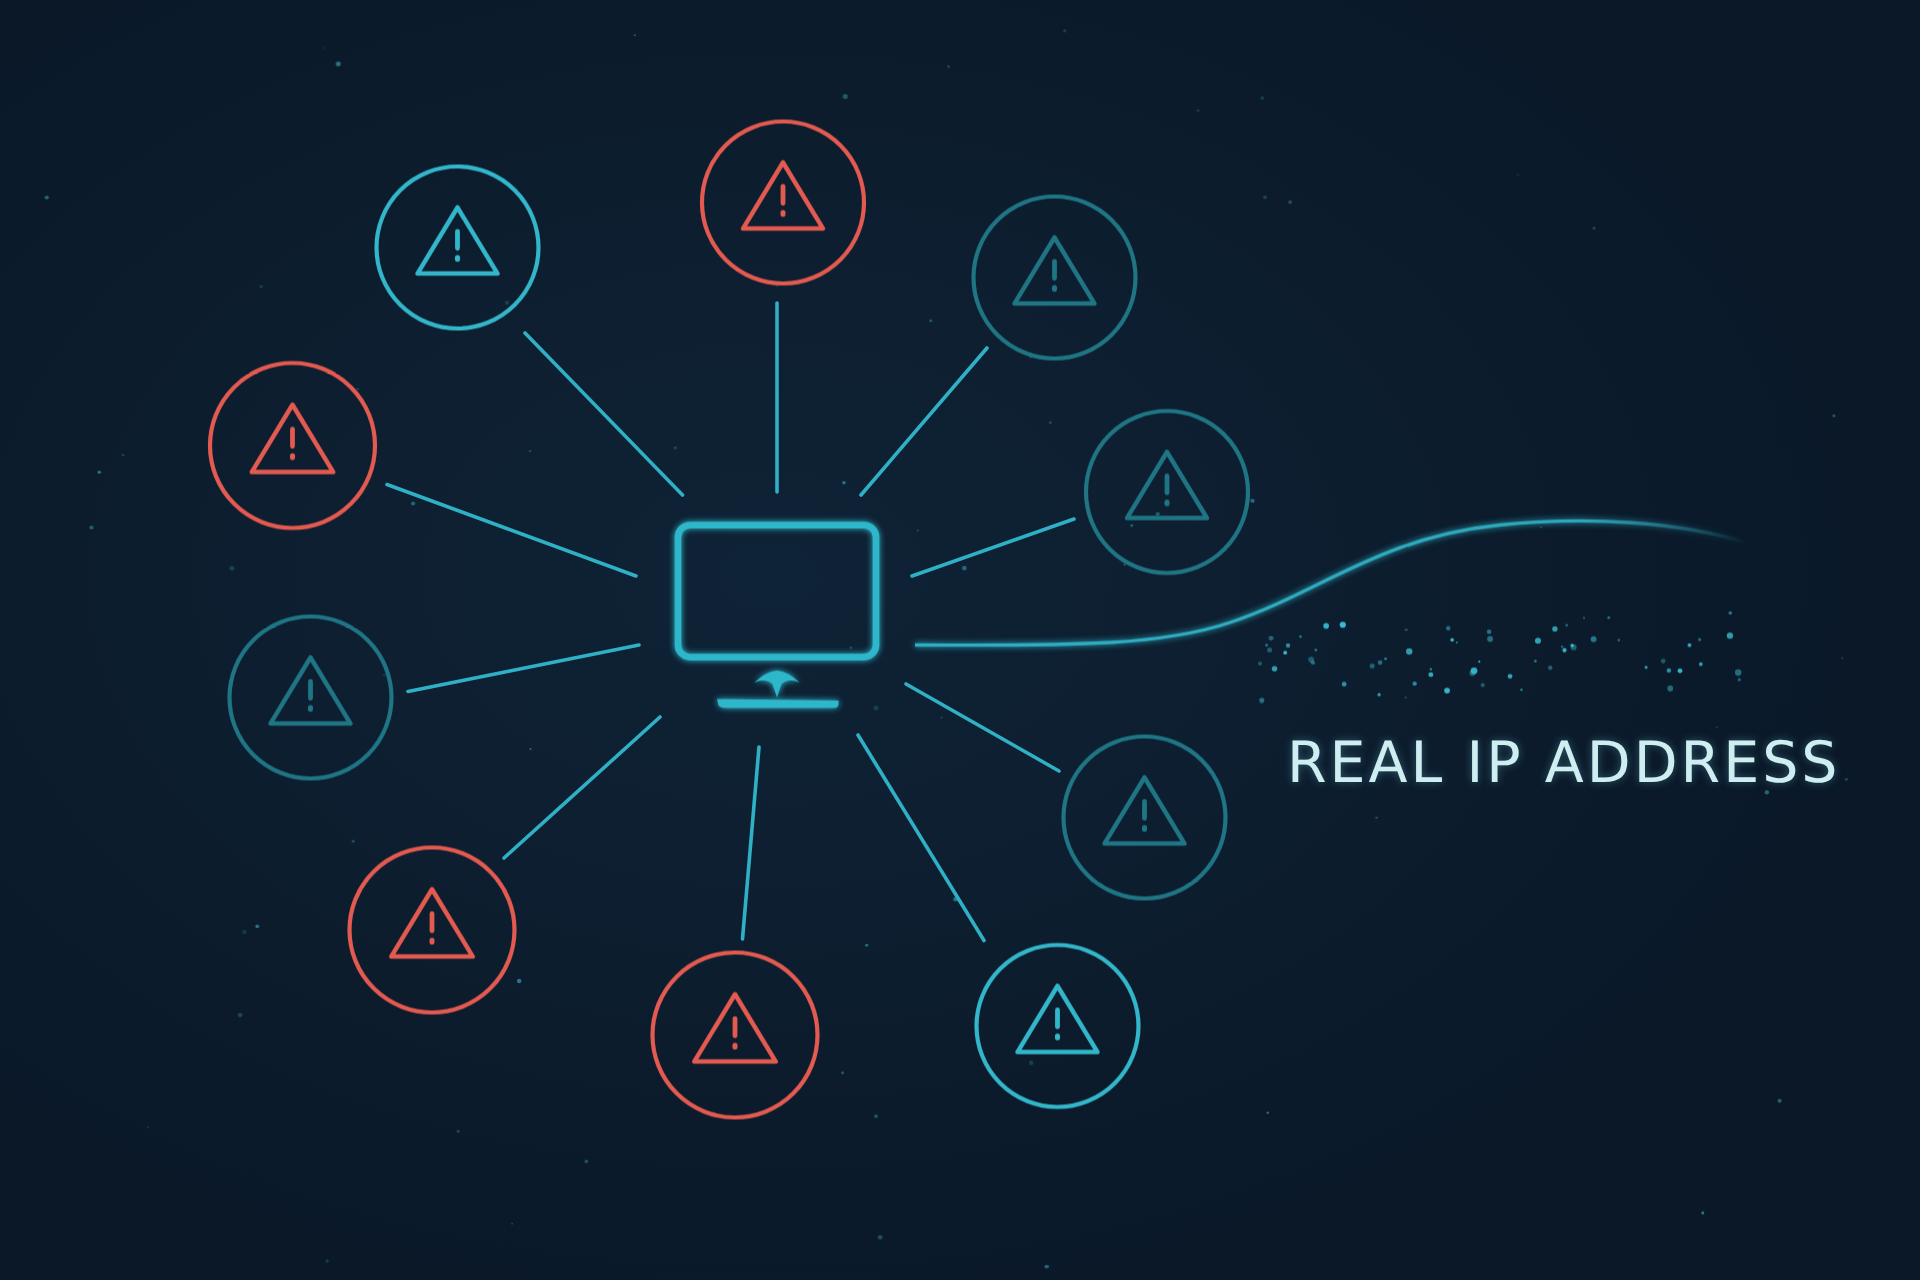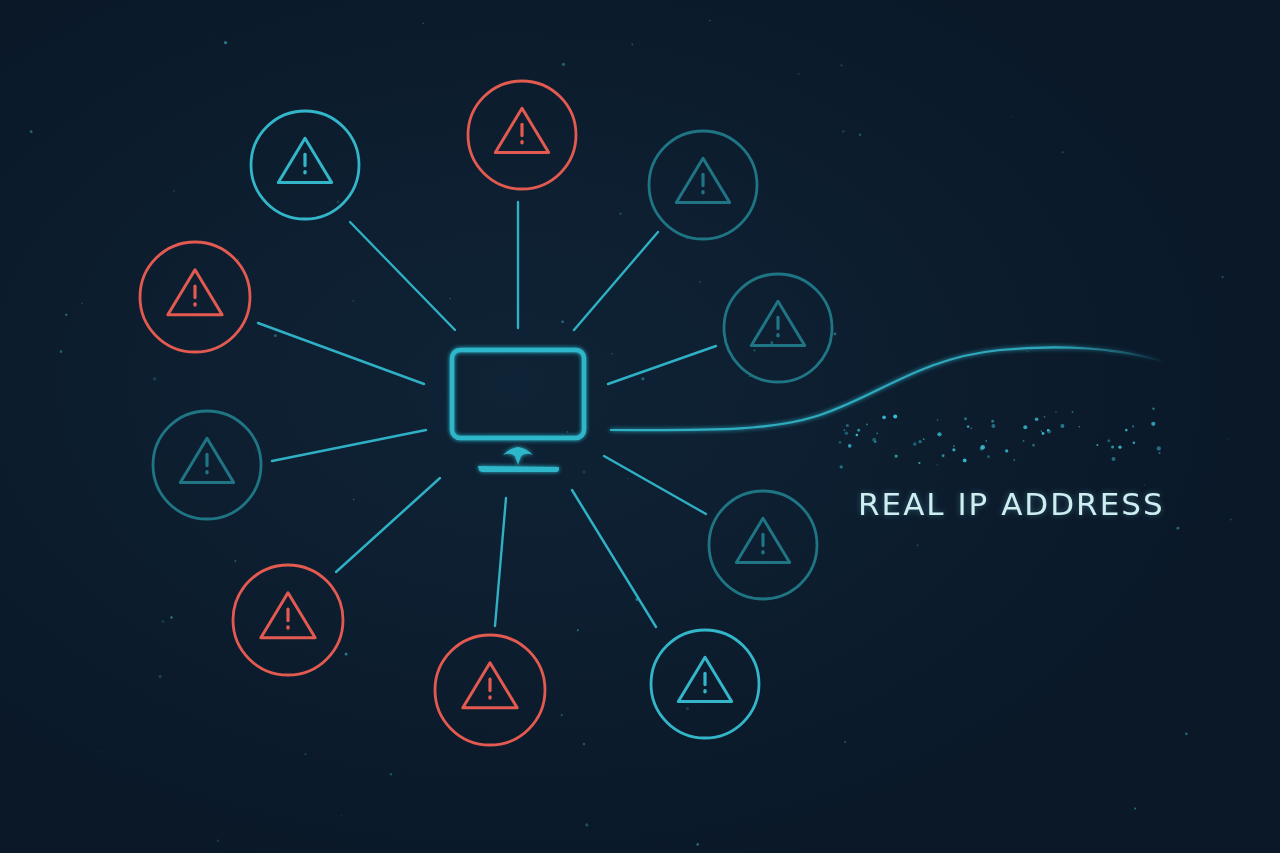--- a/index.html
+++ b/index.html
@@ -6,21 +6,21 @@
     body {
       width:1280px; height:853px; overflow:hidden;
       background:#0b1a2a;
       font-family:"DejaVu Sans", sans-serif;
       position:relative;
     }
     #scene { position:absolute; left:0; top:0; width:1280px; height:853px; }
     .label {
       position:absolute; left:858px; top:486px;
       font-family:"DejaVu Sans", sans-serif;
-      font-size:31px; letter-spacing:2px;
+      font-size:38px; letter-spacing:2px;
       color:#cfeef2;
       text-shadow:0 0 6px rgba(120,220,235,0.35);
       white-space:nowrap;
     }
   </style>
 </head>
 <body>
 
 <svg id="scene" viewBox="0 0 1280 853" xmlns="http://www.w3.org/2000/svg">
   <defs>

